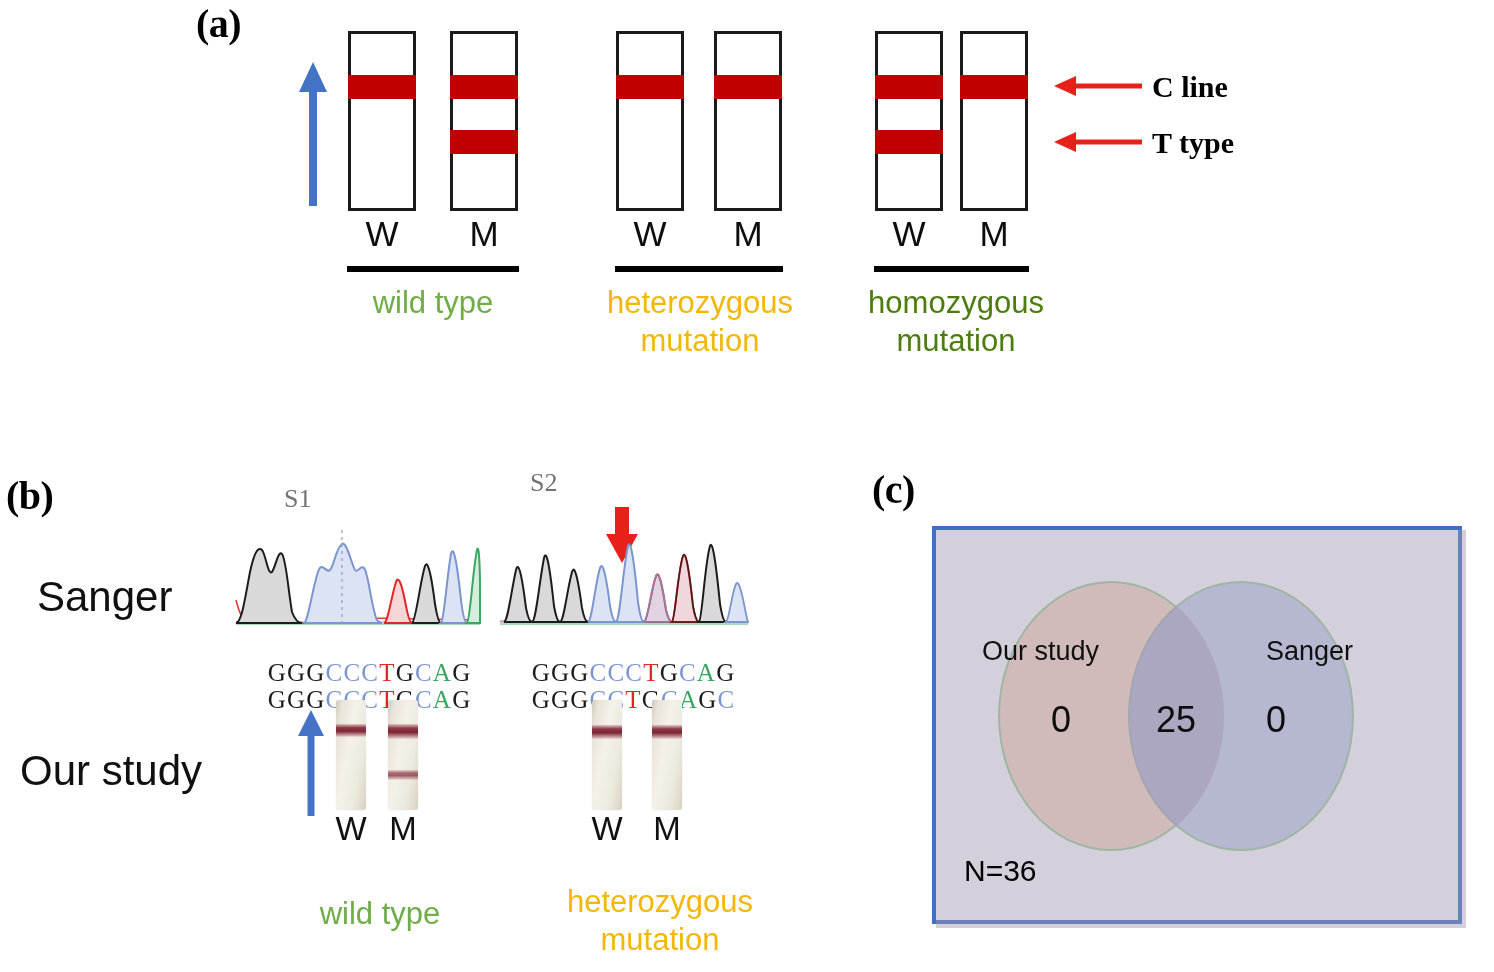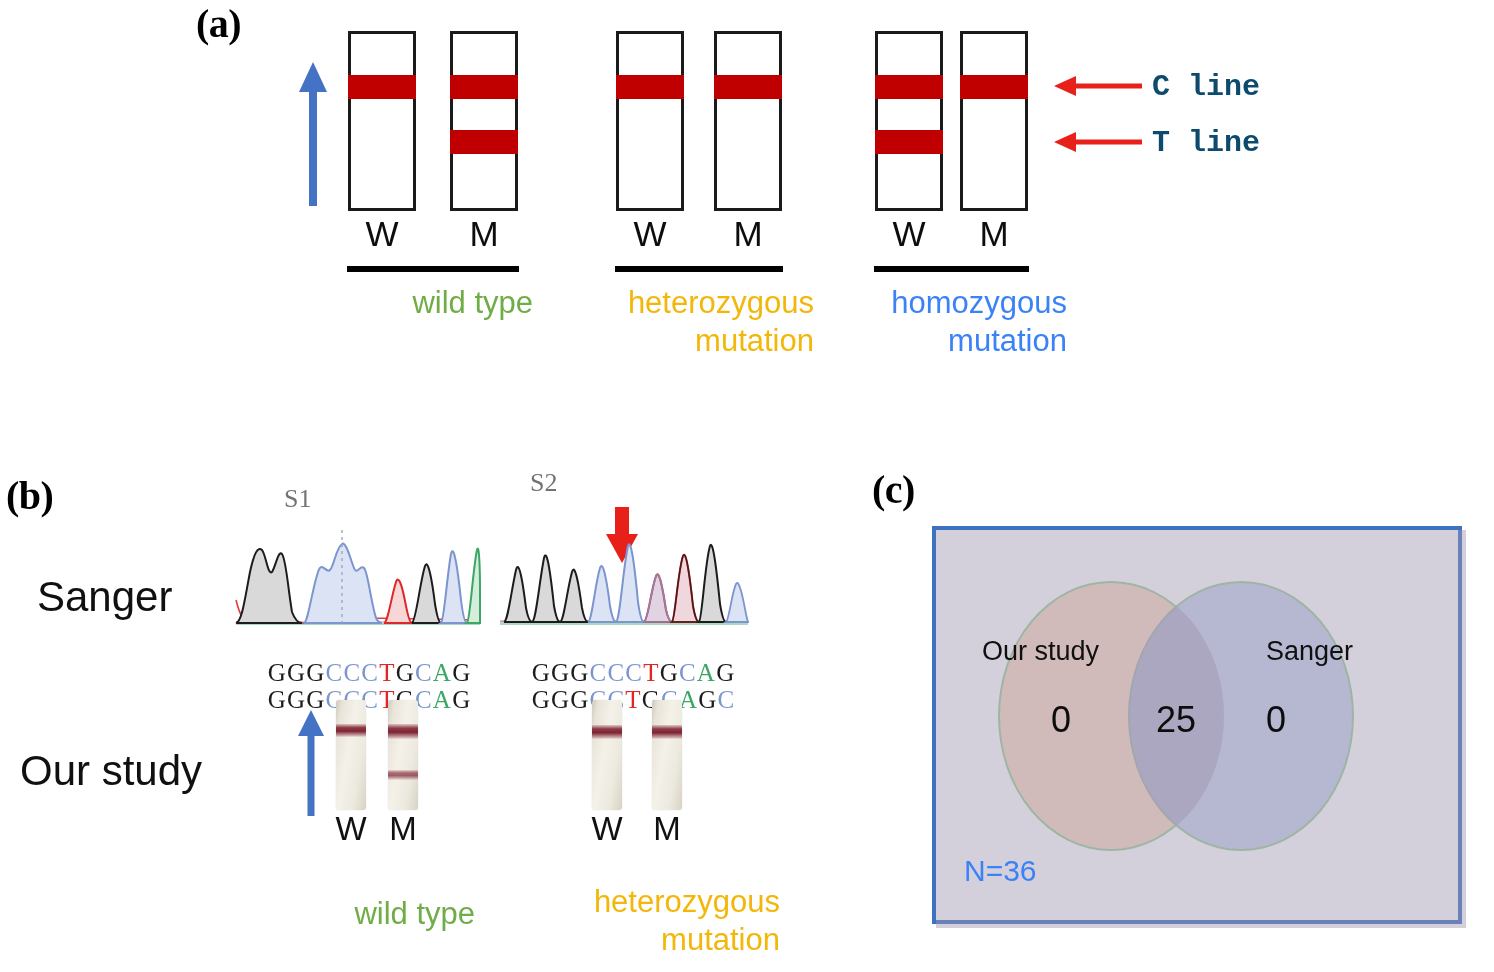--- a/index.html
+++ b/index.html
@@ -53,37 +53,37 @@
   .group-underline {
     position: absolute;
     height: 6px;
     background: #000000;
   }
   .group-caption {
     position: absolute;
     font-family: "Liberation Sans", sans-serif;
     font-size: 31px;
     line-height: 1.22;
-    text-align: right;
+    text-align: center;
     font-weight: 400;
   }
   .cap-wild  { color: #70ad47; }
   .cap-het   { color: #f2b70a; }
-  .cap-homo  { color: #3b82f6; }
+  .cap-homo  { color: #4d7c0f; }
 
   
   .blue-arrow { position: absolute; }
 
   
   .callout-label {
     position: absolute;
-    font-family: Liberation Mono, monospace;
+    font-family: Liberation Serif, serif;
     font-weight: bold;
     font-size: 30px;
-    color: #0c4a6e;
+    color: #000000;
     white-space: nowrap;
   }
 
   
   .row-label {
     position: absolute;
     font-family: "Liberation Sans", sans-serif;
     font-size: 42px;
     color: #101010;
     white-space: nowrap;
@@ -167,21 +167,21 @@
     position: absolute;
     font-family: "Liberation Sans", sans-serif;
     font-size: 36px;
     color: #0d0d0d;
     text-align: center;
   }
   #venn-total {
     position: absolute;
     font-family: "Liberation Sans", sans-serif;
     font-size: 30px;
-    color: #3b82f6;
+    color: #000000;
   }
   svg { display: block; overflow: visible; }
 </style>
 </head>
 <body>
 
 <div class="fig">
 
   <div id="panel-a-letter" class="panel-letter">(a)</div>
 
@@ -246,21 +246,21 @@
     </svg>
   </div>
   <div class="callout-label" style="left:1152px; top:70px;">C line</div>
 
   <div style="position:absolute; left:1052px; top:131px;">
     <svg width="92" height="22" viewBox="0 0 92 22">
       <line x1="90" y1="11" x2="22" y2="11" stroke="#e8201a" stroke-width="5"></line>
       <polygon points="2,11 24,1 24,21" fill="#e8201a"></polygon>
     </svg>
   </div>
-  <div class="callout-label" style="left:1152px; top:126px;">T line</div>
+  <div class="callout-label" style="left:1152px; top:126px;">T type</div>
 
   <div id="panel-b-letter" class="panel-letter">(b)</div>
 
   <div class="row-label" style="left:37px; top:573px;">Sanger</div>
   <div class="row-label" style="left:20px; top:747px;">Our study</div>
 
   <div class="sample-label" style="left:284px; top:484px;">S1</div>
 
   <div style="position:absolute; left:236px; top:528px;">
     <svg width="244" height="100" viewBox="0 0 244 100">

